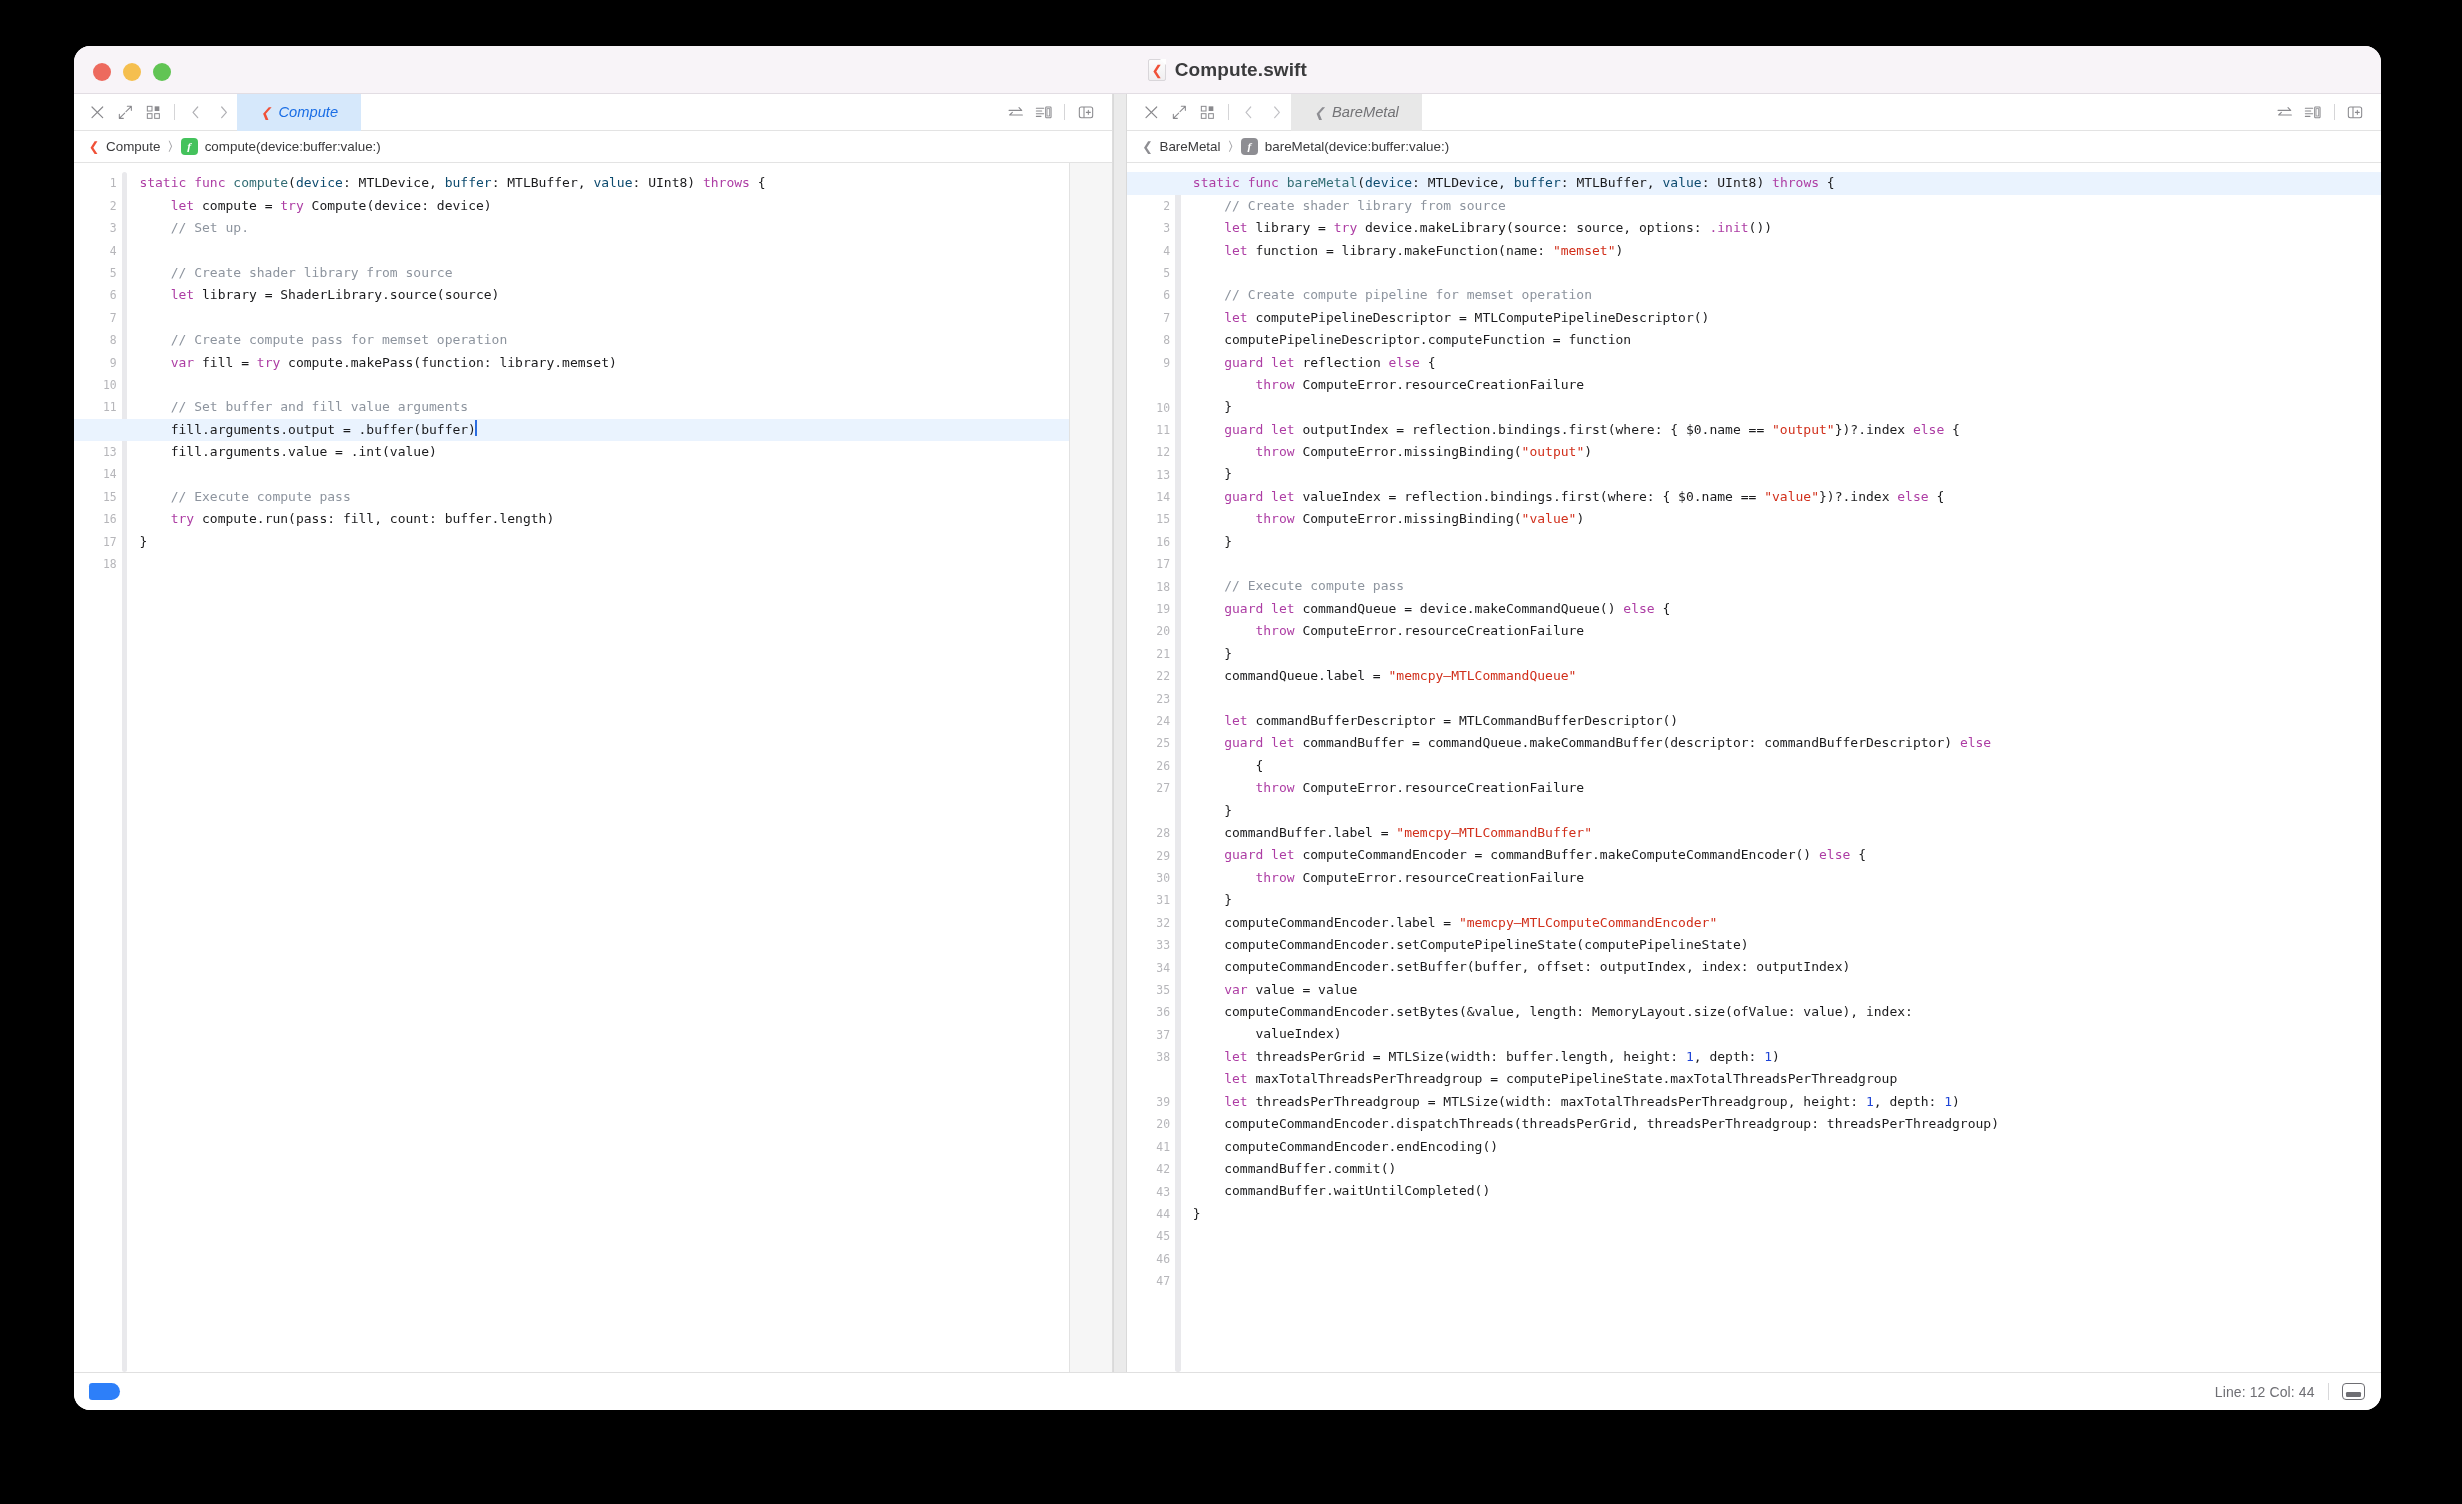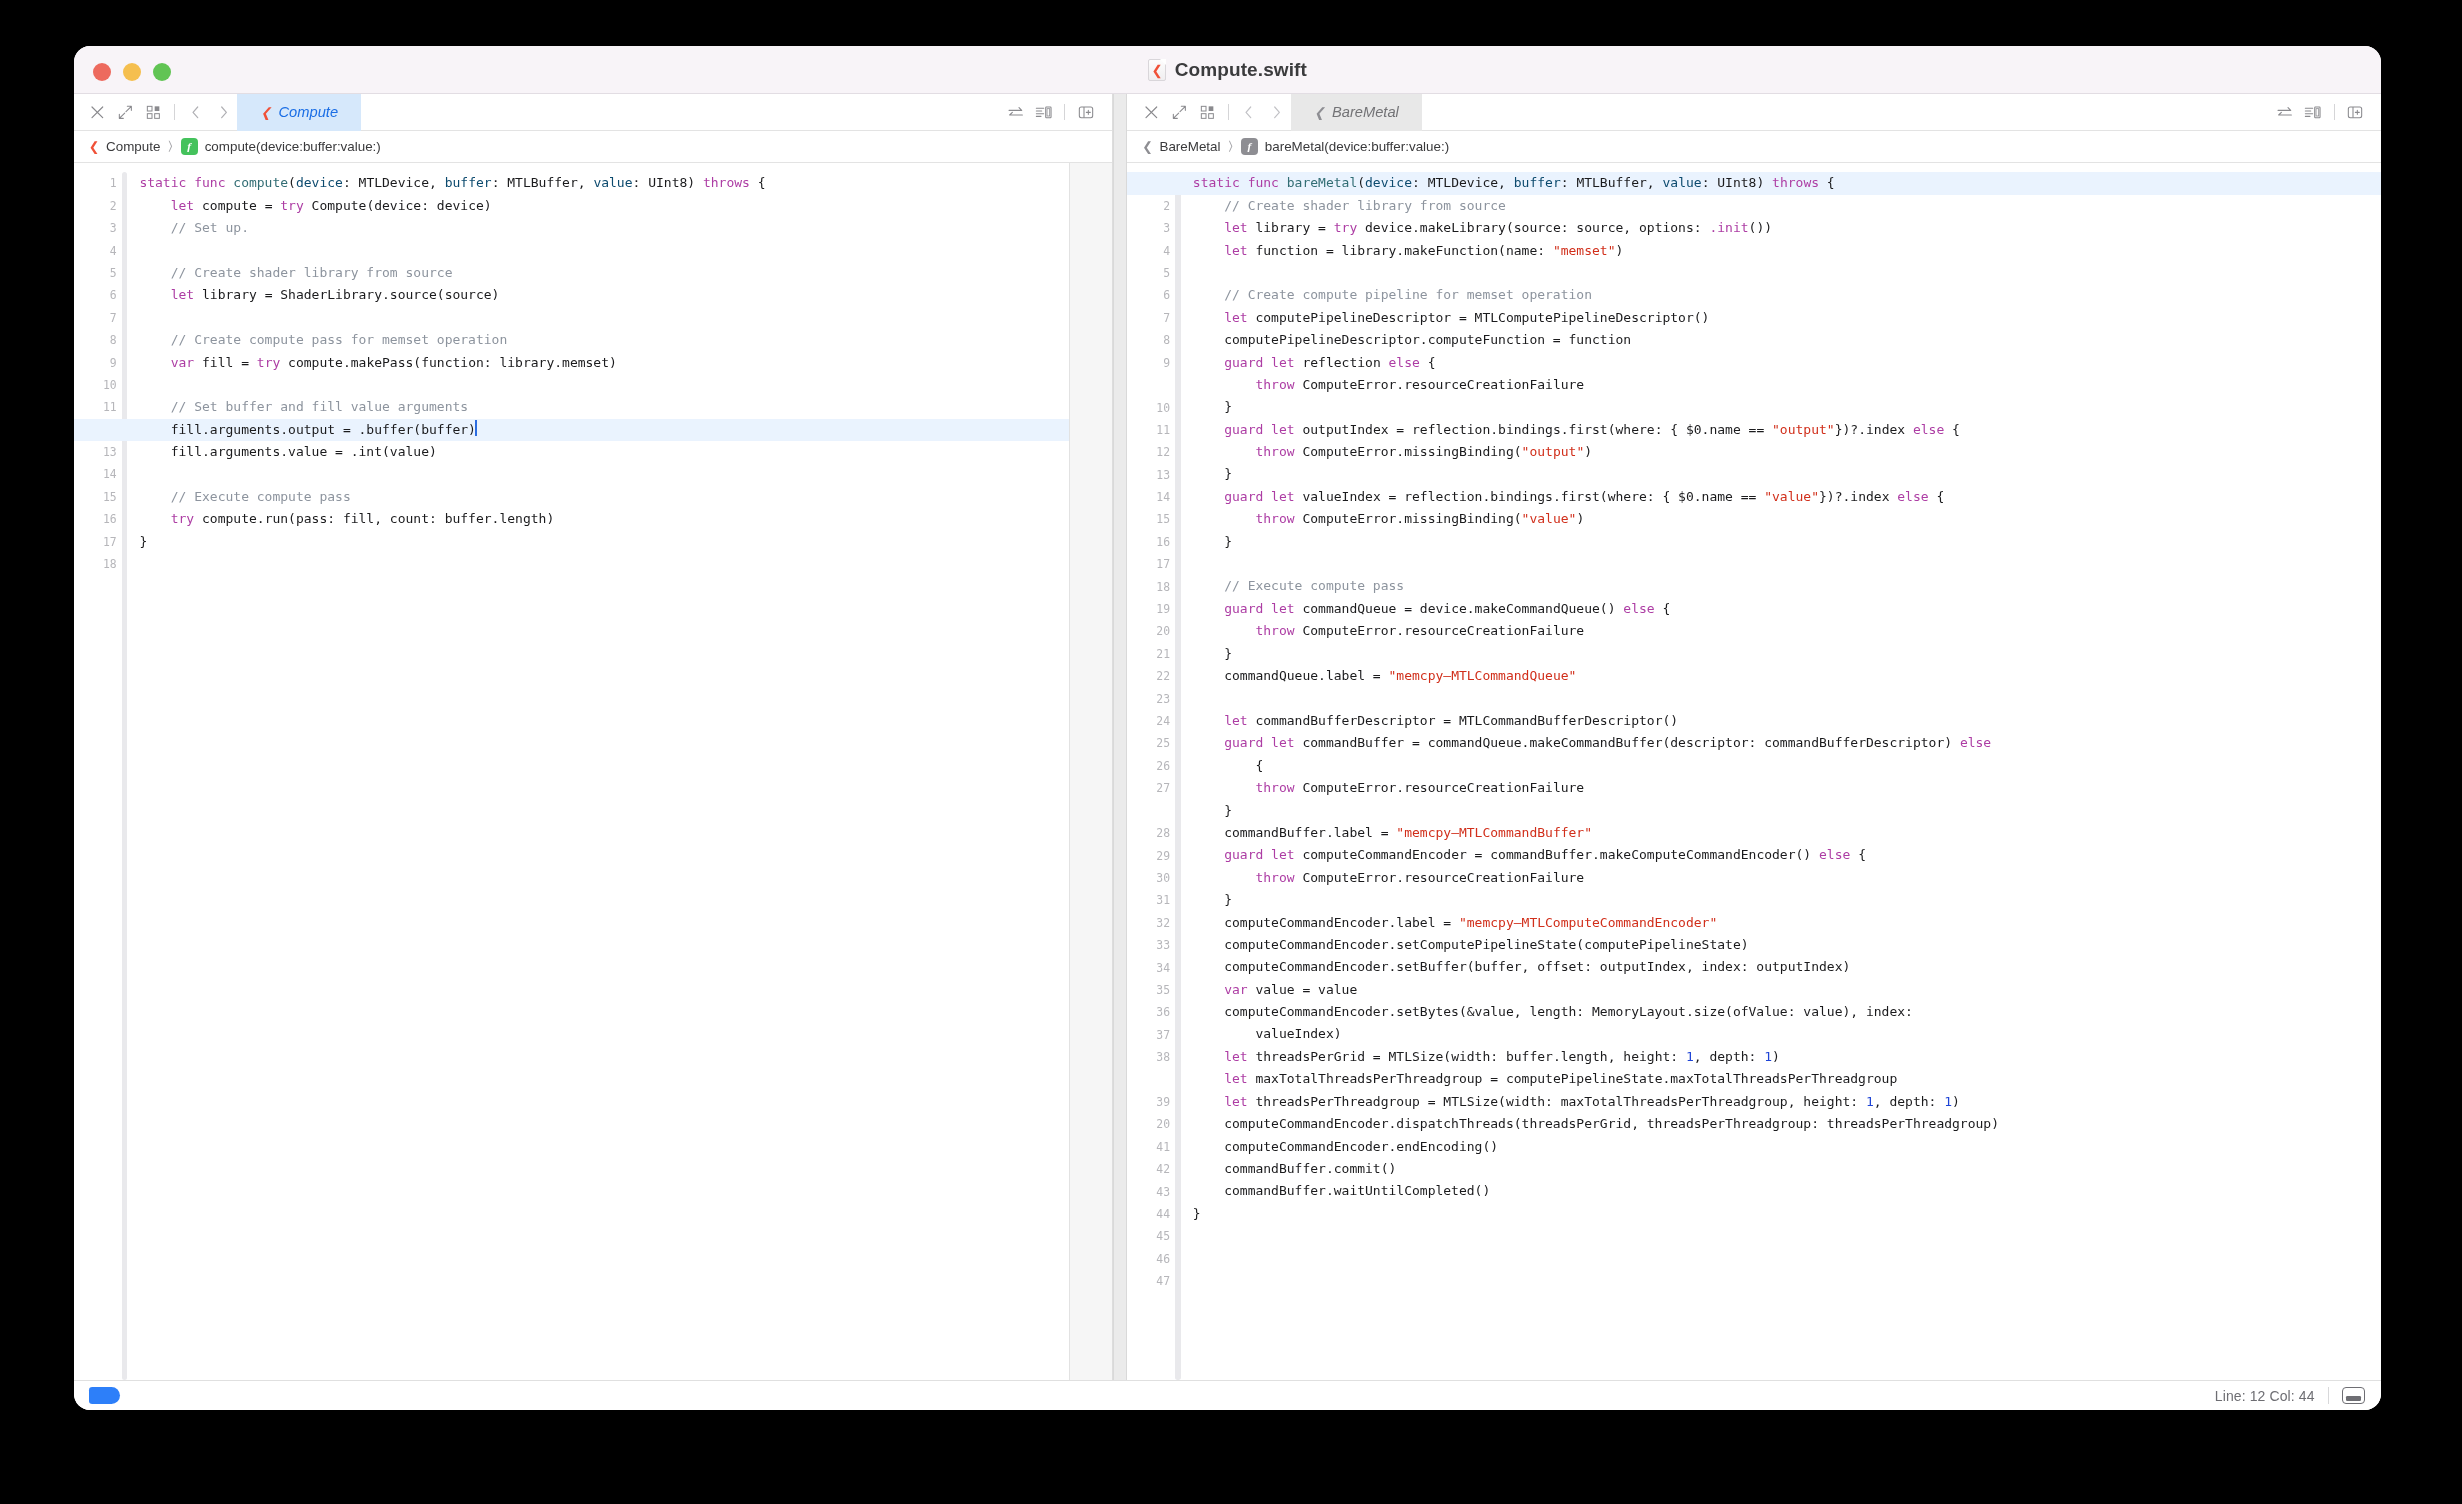--- a/index.html
+++ b/index.html
@@ -149,21 +149,21 @@
   }
   
   .minimap {
     position:absolute; top:0; right:0; width: 43px; height:100%;
     background:#f6f6f6; border-left:0.7px solid #e2e2e2;
   }
   .pane.right .editor { overflow:hidden; }
 
   
   #statusbar {
-    height: 30px; flex: 0 0 auto;
+    height: 38px; flex: 0 0 auto;
     background: #ffffff; border-top: 0.7px solid #e0e0e0;
     display:flex; align-items:center; padding: 0 16px 0 14.7px;
   }
   #status-tag {
     width: 31px; height: 17.4px; background:#2d7ff9;
     border-radius: 3.3px 8.7px 8.7px 3.3px;
   }
   #status-spacer { flex: 1 1 auto; }
   #status-pos { font-size: 14px; color: #6e6e73; letter-spacing:0.1px; }
   #status-divider { width:0.7px; height:17.4px; background:#d8d8da; margin: 0 13.4px; }

